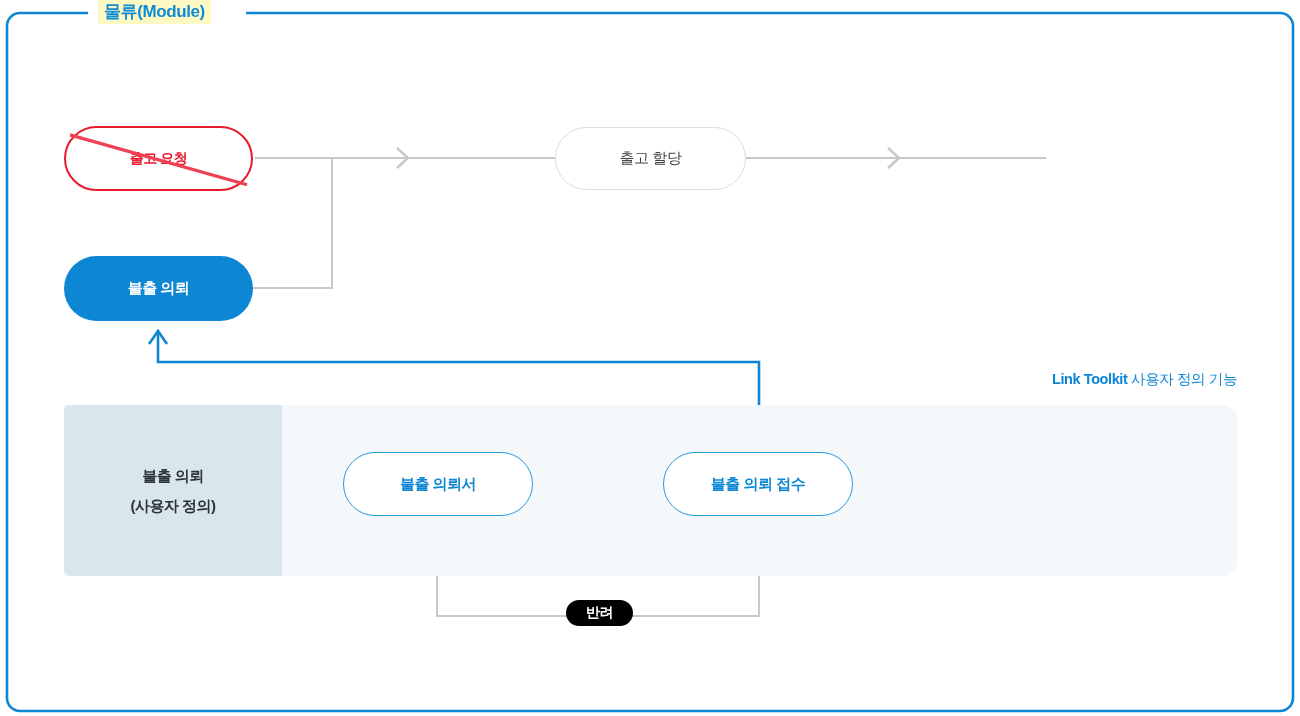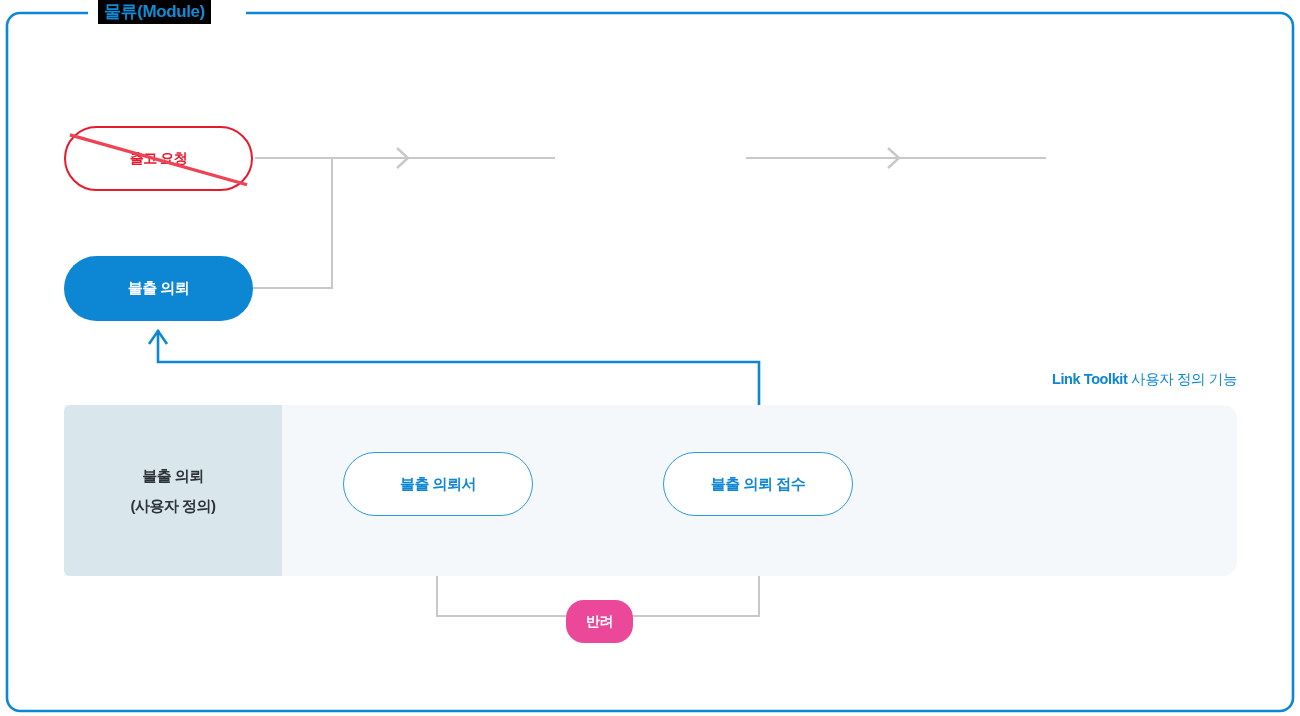--- a/index.html
+++ b/index.html
@@ -35,21 +35,21 @@
   }
   
   .module-title {
     position: absolute;
     left: 98px;
     top: 0px;
     font-size: 17px;
     font-weight: bold;
     color: #108bd6;
     letter-spacing: -0.4px;
-    background: #000000;
+    background: #fef9c3;
     padding: 0 6px;
     line-height: 24px;
   }
   
   .pill-plain {
     border: 1px solid #dcdcdc;
     border-radius: 40px;
     background: #ffffff;
     color: #444444;
     font-size: 15px;
@@ -127,23 +127,23 @@
     margin-left: 48px;
   }
   .lane-caption b {
     font-weight: bold;
   }
   .badge-reject {
     position: absolute;
     left: 566px;
     top: 600px;
     width: 67px;
-    height: 43px;
+    height: 26px;
     border-radius: 18px;
-    background: #ec4899;
+    background: #000000;
     color: #ffffff;
     font-size: 14px;
     font-weight: bold;
     letter-spacing: -0.5px;
     display: flex;
     align-items: center;
     justify-content: center;
   }
 </style>
 </head>
@@ -179,20 +179,23 @@
 
   <div class="module-title">물류(Module)</div>
 
   <div class="node pill-red" style="left:64px; top:126px; width:189px; height:65px;">
     <span>출고 요청</span>
     <svg class="strike" viewBox="0 0 189 65" xmlns="http://www.w3.org/2000/svg" preserveAspectRatio="none">
       <line x1="4" y1="7" x2="185" y2="58" stroke="#ed4354" stroke-width="3.4"></line>
     </svg>
   </div>
 
+  <div class="node pill-plain" style="left:555px; top:127px; width:191px; height:63px;">
+    <span>출고 할당</span>
+  </div>
 
 
   <div class="node pill-blue" style="left:64px; top:256px; width:189px; height:65px;">
     <span>불출 의뢰</span>
   </div>
 
   <div class="lane"></div>
   <div class="lane-head">
     <span>불출 의뢰</span>
     <span>(사용자 정의)</span>

